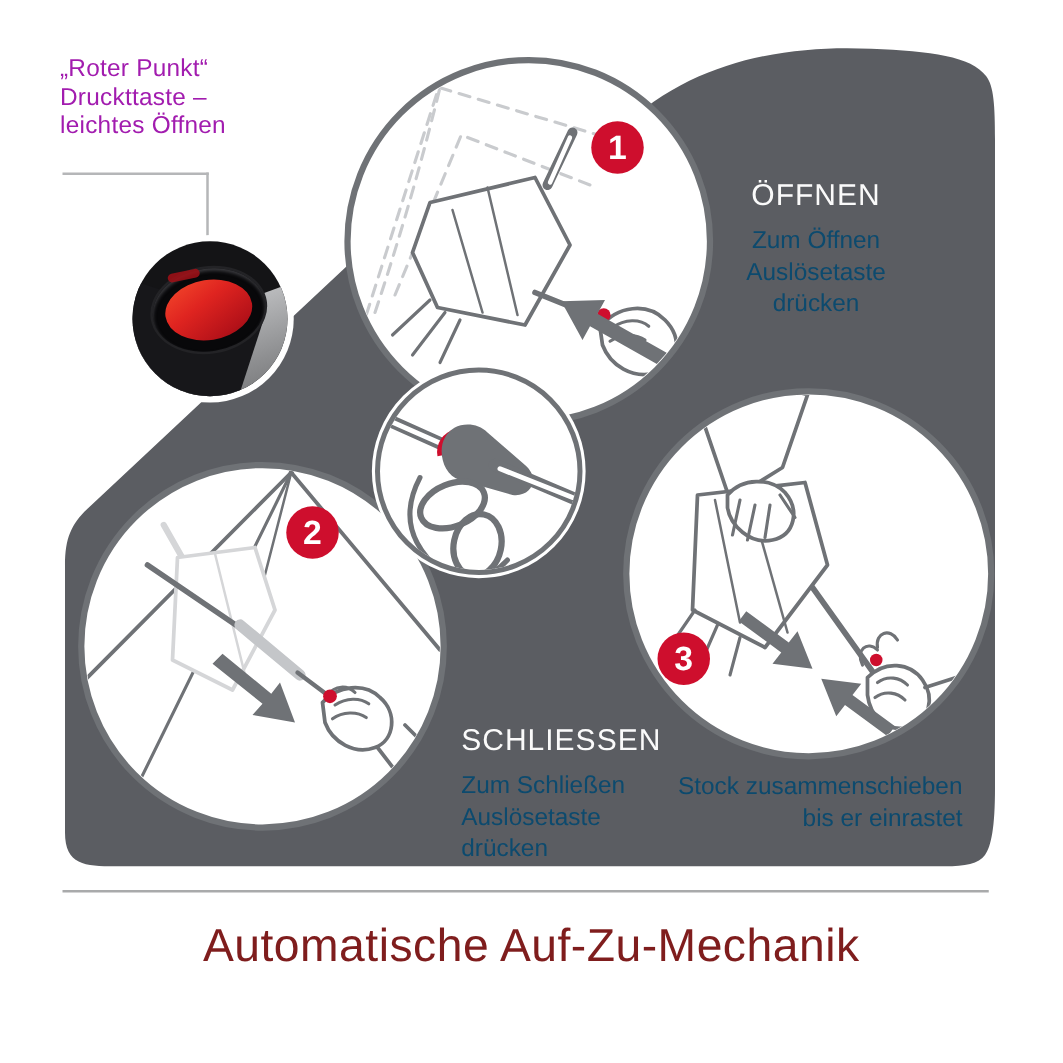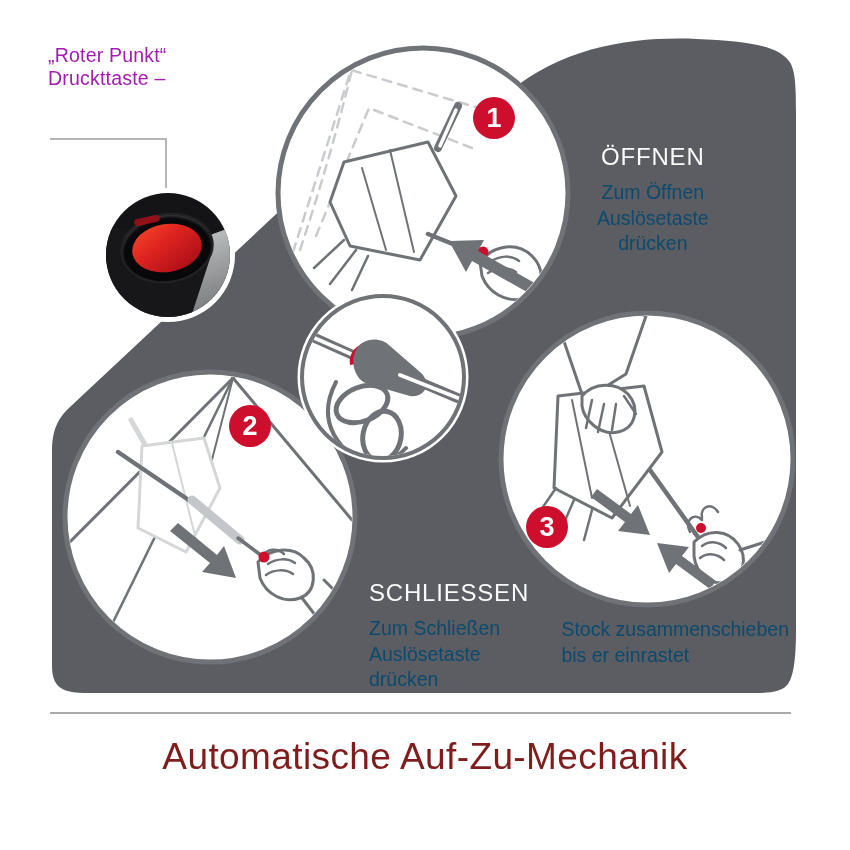--- a/index.html
+++ b/index.html
@@ -13,21 +13,21 @@
     position:absolute;left:48px;top:44px;color:#a21caf;
     font-size:19.5px;line-height:22.5px;letter-spacing:0.2px;
   }
   .connector-h{position:absolute;left:50px;top:138px;width:117px;height:2px;background:#b5b6b8;}
   .connector-v{position:absolute;left:165px;top:138px;width:2px;height:57px;background:#b5b6b8;}
   .step-block{position:absolute;}
   .step-title{color:#fafafa;font-size:24px;letter-spacing:0.8px;font-weight:400;}
   .step-desc{color:#0c4a6e;font-size:19.5px;line-height:25.5px;white-space:pre-line;margin-top:9px;}
   .open-block{left:597px;top:143px;text-align:center;}
   .close-block{left:369px;top:579px;}
-  .collapse-block{right:61px;top:617px;text-align:left;}
+  .collapse-block{right:80px;top:617px;text-align:right;}
   .collapse-block .step-desc{margin-top:0;}
   
   .badge{
     position:absolute;width:42px;height:42px;border-radius:50%;background:#ce0e2d;
     color:#ffffff;font-size:27px;font-weight:bold;display:flex;align-items:center;justify-content:center;
   }
   .badge1{left:473px;top:97px;}
   .badge2{left:229px;top:405px;}
   .badge3{left:526px;top:506px;}
   
@@ -235,20 +235,21 @@
           <path d="M 336,382 Q 314,424 352,456 Q 384,472 406,448" stroke-width="4"></path>
         </g>
       </g>
       <circle cx="383" cy="377" r="81" fill="none" stroke="#6f7276" stroke-width="4"></circle>
     </g>
   </svg>
 
   <div class="annotation">
     <div>„Roter Punkt“</div>
     <div>Druckttaste –</div>
+    <div>leichtes Öffnen</div>
   </div>
   <div class="connector-h"></div>
   <div class="connector-v"></div>
 
   <div class="photo-circle">
     <div class="photo-inner">
       <div class="photo-metal"></div>
       <div class="photo-wedge"></div>
       <div class="photo-bezel">
         <div class="photo-button"></div>

